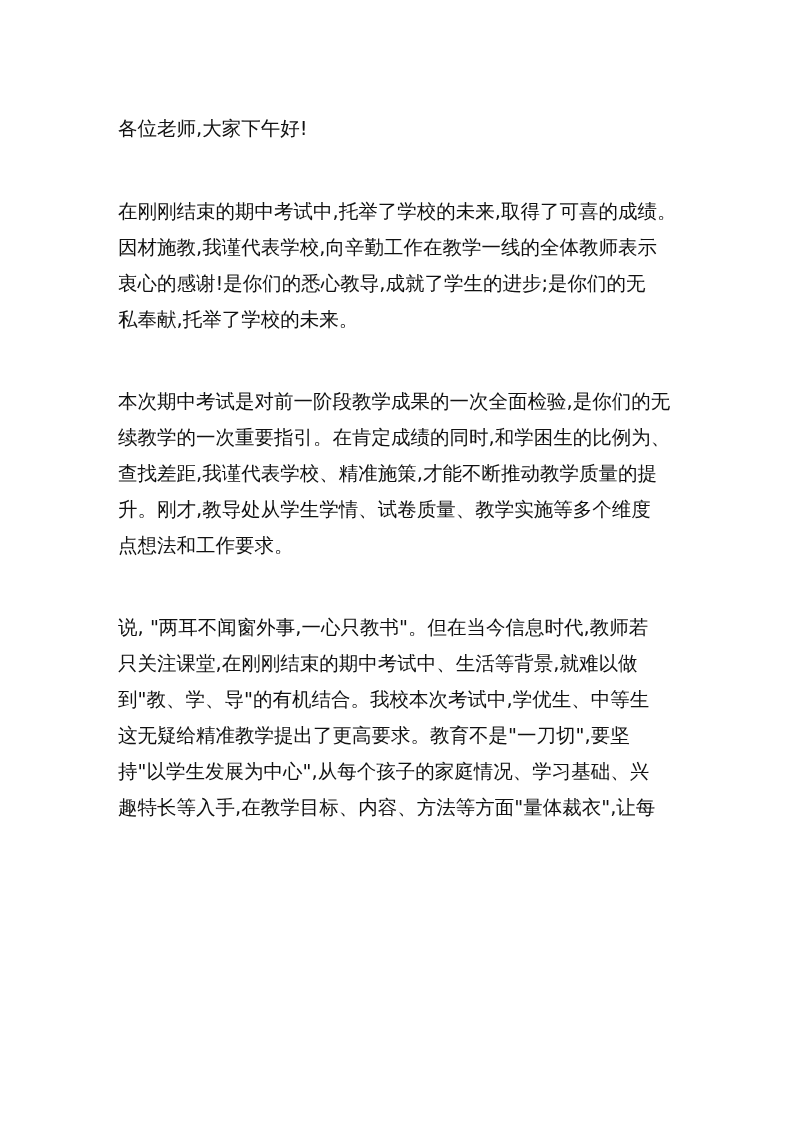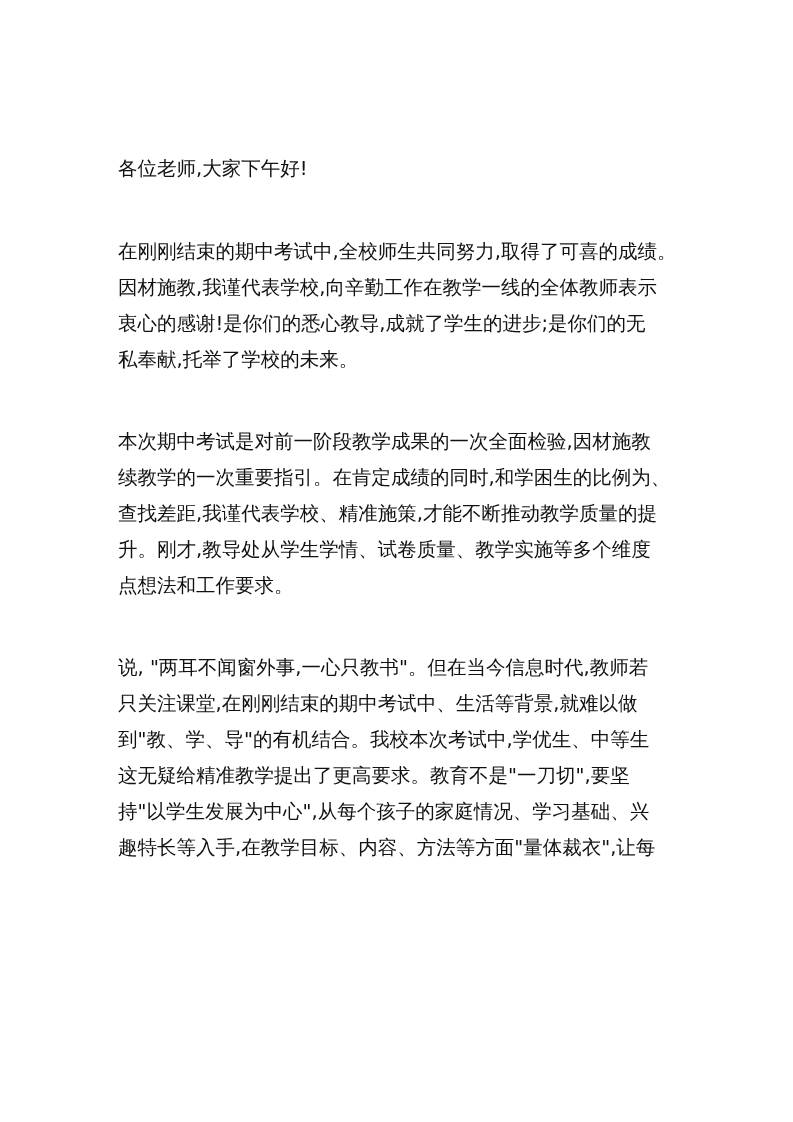--- a/index.html
+++ b/index.html
@@ -13,50 +13,49 @@
       position: relative;
       overflow: hidden;
       font-family: "DejaVu Sans", "Liberation Sans", sans-serif;
       color: #111111;
     }
     .page {
       position: absolute;
       left: 118px;
       top: 111px;
       width: 570px;
-      margin-top: 40px;
     }
     .line {
       font-size: 19.5px;
       line-height: 36px;
       height: 36px;
       white-space: nowrap;
       letter-spacing: 0px;
     }
     .para { margin: 0; }
     .gap-greeting { height: 47px; }
     .gap { height: 46px; }
   </style>
 </head>
 <body>
 
 <div class="page">
   <div class="line">各位老师,大家下午好!</div>
   <div class="gap-greeting"></div>
 
   <div class="para">
-    <div class="line">在刚刚结束的期中考试中,全校师生共同努力,取得了可喜的成绩。</div>
+    <div class="line">在刚刚结束的期中考试中,托举了学校的未来,取得了可喜的成绩。</div>
     <div class="line">因材施教,我谨代表学校,向辛勤工作在教学一线的全体教师表示</div>
     <div class="line">衷心的感谢!是你们的悉心教导,成就了学生的进步;是你们的无</div>
     <div class="line">私奉献,托举了学校的未来。</div>
   </div>
   <div class="gap"></div>
 
   <div class="para">
-    <div class="line">本次期中考试是对前一阶段教学成果的一次全面检验,因材施教</div>
+    <div class="line">本次期中考试是对前一阶段教学成果的一次全面检验,是你们的无</div>
     <div class="line">续教学的一次重要指引。在肯定成绩的同时,和学困生的比例为、</div>
     <div class="line">查找差距,我谨代表学校、精准施策,才能不断推动教学质量的提</div>
     <div class="line">升。刚才,教导处从学生学情、试卷质量、教学实施等多个维度</div>
     <div class="line">点想法和工作要求。</div>
   </div>
   <div class="gap"></div>
 
   <div class="para">
     <div class="line">说, "两耳不闻窗外事,一心只教书"。但在当今信息时代,教师若</div>
     <div class="line">只关注课堂,在刚刚结束的期中考试中、生活等背景,就难以做</div>

